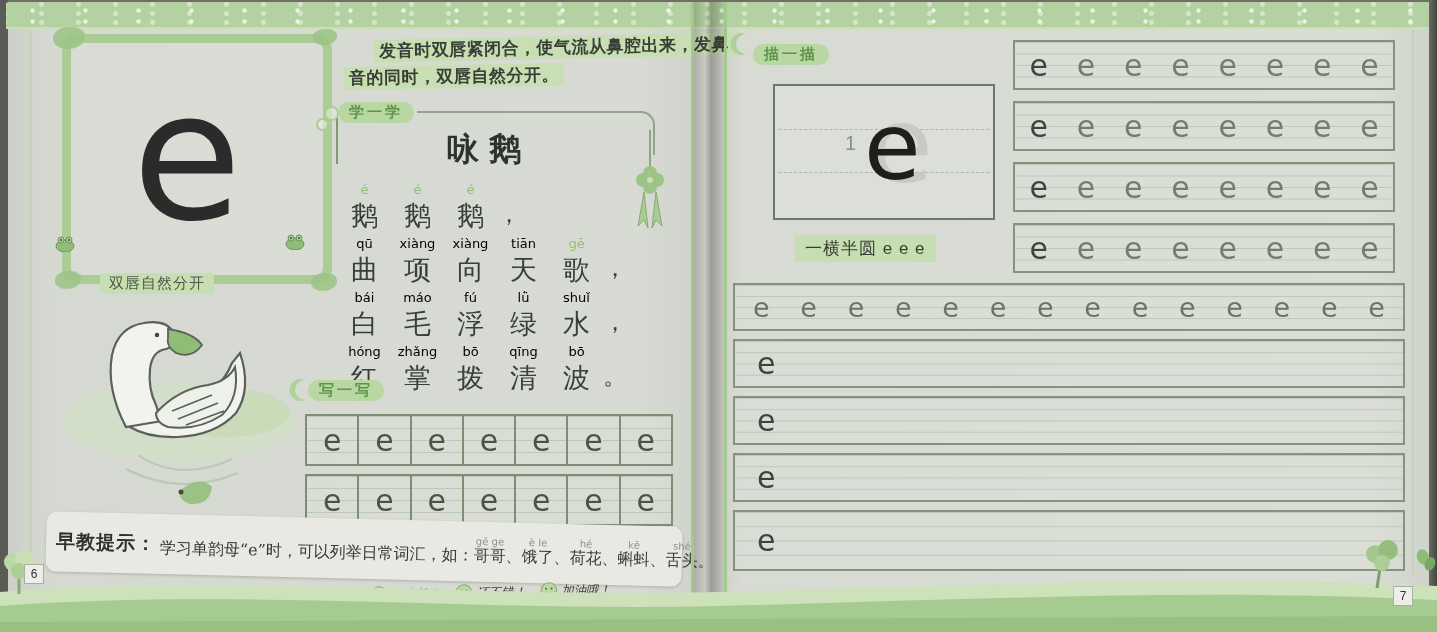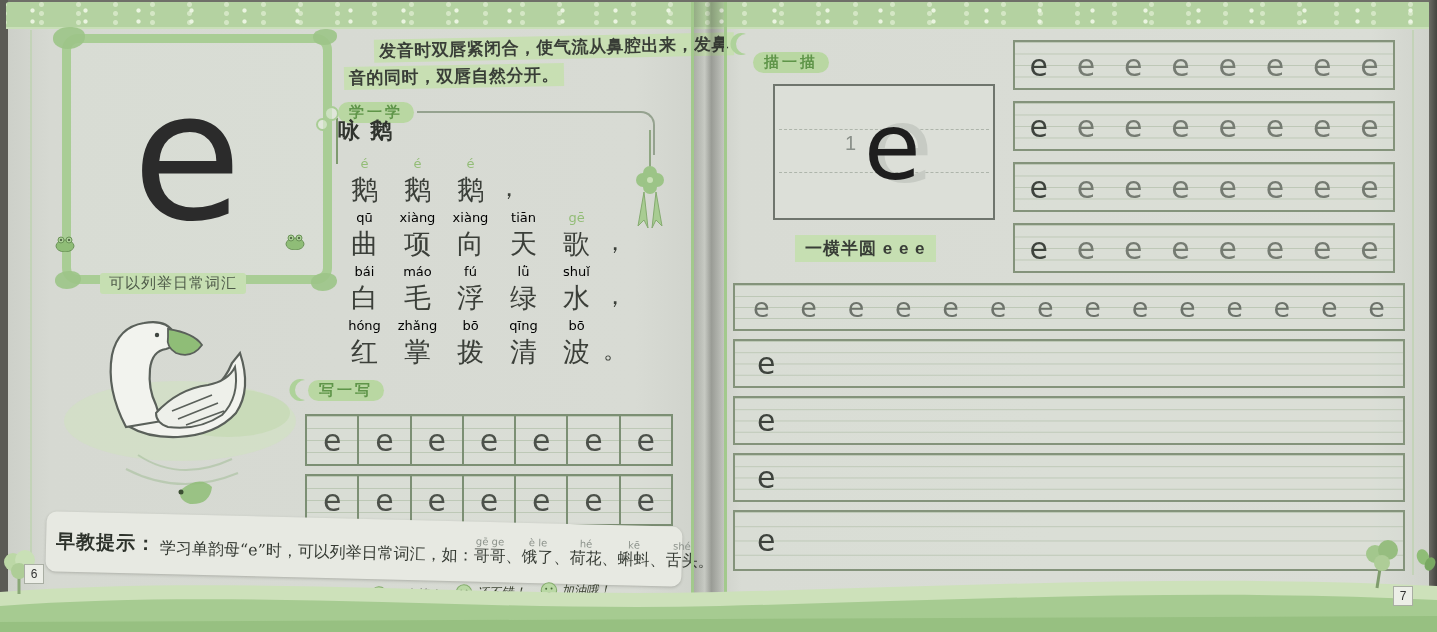--- a/index.html
+++ b/index.html
@@ -42,22 +42,22 @@
   .note-line{position:absolute;white-space:nowrap;}
   .note-line span{background:#c8dfb3;padding:2px 5px;font-size:17px;font-weight:600;color:#393e37;letter-spacing:.5px;}
   
   .pill{display:inline-block;background:#b9d7a2;color:#5f9549;border-radius:11px;
     padding:1px 11px;font-size:15px;font-weight:bold;letter-spacing:3px;}
   .chain-dot{position:absolute;border:2px solid #a9cd95;border-radius:50%;background:rgba(230,238,224,.6);}
   #learn-line{position:absolute;left:417px;top:111px;width:236px;height:42px;
     border-top:2px solid #95a28f;border-right:2px solid #95a28f;border-top-right-radius:14px;}
   
   #poem-block{position:absolute;left:338px;top:116px;width:302px;}
-  #poem-title{text-align:left;font-size:22px;font-weight:bold;color:#2f332d;letter-spacing:10px;
-    font-family:"DejaVu Serif","Liberation Serif",serif;}
+  #poem-title{text-align:center;font-size:32px;font-weight:bold;color:#2f332d;letter-spacing:10px;
+    font-family:"DejaVu Serif","Liberation Serif",serif;margin-top:12px;}
   #poem-lines{margin-top:10px;}
   .poem-line{height:54px;white-space:nowrap;}
   .syll{display:inline-block;width:53px;text-align:center;vertical-align:bottom;}
   .syll .py{display:block;font-size:13px;color:#000000;height:17px;font-family:"DejaVu Sans",sans-serif;}
   .syll.green .py{color:#93bd77;}
   .syll .hz{display:block;font-size:27px;line-height:34px;color:#3b3f39;font-family:"DejaVu Serif","Liberation Serif",serif;}
   .punct{display:inline-block;width:22px;font-size:24px;color:#3b3f39;vertical-align:bottom;padding-bottom:3px;}
   
   .ruled{background-image:linear-gradient(#bdc8b6 1px,transparent 1px);background-size:100% 25%;}
   #write-rows{position:absolute;left:305px;top:414px;width:368px;}
@@ -78,21 +78,21 @@
   
   #trace-box{position:absolute;left:773px;top:84px;width:218px;height:132px;border:2px solid #6f756d;
     background:#dcdfd8;}
   .dash{position:absolute;left:4px;right:4px;border-top:1px dashed #aeb5ab;}
   #trace-number{position:absolute;left:70px;top:46px;font-size:20px;color:#8a908a;}
   #trace-ghost{position:absolute;left:94px;top:8px;font-size:104px;color:#c7cbc4;line-height:1;
     font-family:"DejaVu Sans",sans-serif;}
   #trace-letter{position:absolute;left:89px;top:16px;font-size:92px;color:#1e1e1e;line-height:1;
     font-family:"DejaVu Sans",sans-serif;}
   #stroke-hint{position:absolute;left:795px;top:235px;background:#c6dfb2;color:#393e37;
-    padding:2px 10px;font-size:17px;font-weight:700;letter-spacing:1px;}
+    padding:2px 10px;font-size:17px;font-weight:400;letter-spacing:1px;}
   #small-rows{position:absolute;left:1013px;top:40px;width:382px;}
   .small-row{height:46px;border:2px solid #84937b;margin-bottom:11px;display:flex;align-items:center;
     justify-content:space-around;background-color:rgba(219,223,215,.45);}
   .small-row span{font-size:30px;color:#757b72;font-family:"DejaVu Sans",sans-serif;}
   .small-row span:first-child{color:#3e433d;}
   #wide-row{position:absolute;left:733px;top:283px;width:672px;height:48px;border:2px solid #84937b;
     display:flex;align-items:center;justify-content:space-between;padding:0 18px;box-sizing:border-box;
     background-color:rgba(219,223,215,.45);}
   #wide-row span{font-size:27px;color:#6d736b;font-family:"DejaVu Sans",sans-serif;}
   #practice-rows{position:absolute;left:733px;top:339px;width:672px;}
@@ -137,21 +137,21 @@
     <circle cx="7" cy="4" r="1" fill="#3c4f33"></circle>
       <circle cx="15" cy="4" r="1" fill="#3c4f33"></circle>
   </svg>
   <svg class="frog" style="left:284px;top:234px;" width="22" height="16" viewBox="0 0 22 16">
     <ellipse cx="11" cy="10" rx="9" ry="6" fill="#8fbd77" stroke="#6b9358" stroke-width="1"></ellipse>
     <circle cx="7" cy="4" r="3" fill="#aace96" stroke="#6b9358" stroke-width="1"></circle>
     <circle cx="15" cy="4" r="3" fill="#aace96" stroke="#6b9358" stroke-width="1"></circle>
     <circle cx="7" cy="4" r="1" fill="#3c4f33"></circle>
       <circle cx="15" cy="4" r="1" fill="#3c4f33"></circle>
   </svg>
-  <div id="frame-caption">可以列举日常词汇</div>
+  <div id="frame-caption">双唇自然分开</div>
 
   <div id="goose-art">
     <svg width="242" height="237" viewBox="0 0 242 237">
       <ellipse cx="120" cy="128" rx="116" ry="40" fill="#cfe3bd" opacity="0.5"></ellipse>
       <ellipse cx="168" cy="120" rx="62" ry="24" fill="#bcd8a6" opacity="0.45"></ellipse>
       <path d="M70,134 Q100,112 128,108 Q160,100 172,70 L180,60 Q192,96 176,120 Q156,142 118,144 Q88,145 70,134 Z" fill="#f2f3ee" stroke="#5a605a" stroke-width="2.2"></path>
       <path d="M66,134 Q46,96 52,62 Q58,34 84,30 Q106,26 114,40 Q120,52 106,56 Q92,58 90,76 Q88,96 96,112 Q99,122 102,128 Z" fill="#f2f3ee" stroke="#5a605a" stroke-width="2.2"></path>
       <path d="M108,36 Q134,40 142,52 Q132,66 116,60 Q106,54 108,44 Z" fill="#8fbd77" stroke="#5a605a" stroke-width="1.8"></path>
       <circle cx="97" cy="42" r="2.2" fill="#3f453f"></circle>
       <path d="M96,120 Q118,96 148,92 Q168,88 175,74 Q180,104 162,122 Q138,138 108,134 Q96,130 96,120 Z" fill="#eef0ea" stroke="#5a605a" stroke-width="2"></path>
@@ -251,21 +251,21 @@
     </div>
 
   <div id="tip-box">
     <span id="tip-label">早教提示：</span>
     <span id="tip-text"><span>学习单韵母“e”时，可以列举日常词汇，如：</span><span class="tip-word"><span class="py">gē ge</span><span class="w">哥哥</span></span><span>、</span><span class="tip-word"><span class="py">è le</span><span class="w">饿了</span></span><span>、</span><span class="tip-word"><span class="py">hé</span><span class="w">荷花</span></span><span>、</span><span class="tip-word"><span class="py">kē</span><span class="w">蝌蚪</span></span><span>、</span><span class="tip-word"><span class="py">shé</span><span class="w">舌头</span></span><span>。</span></span>
   </div>
 
   <svg class="deco" style="left:729px;top:32px;z-index:4;" width="24" height="24" viewBox="0 0 24 24">
     <path d="M17,2 A11,11 0 1,0 17,22 A8.5,8.5 0 1,1 17,2 Z" fill="#aed29a"></path>
   </svg>
-  <span class="pill" style="position:absolute;left:753px;top:52px;">描一描</span>
+  <span class="pill" style="position:absolute;left:753px;top:44px;">描一描</span>
 
   <div id="trace-box">
     <div class="dash" style="top:43px;"></div>
     <div class="dash" style="top:86px;"></div>
     <div id="trace-number">1</div>
     <div id="trace-ghost">e</div>
     <div id="trace-letter">e</div>
   </div>
   <div id="stroke-hint">一横半圆 e e e</div>
 

